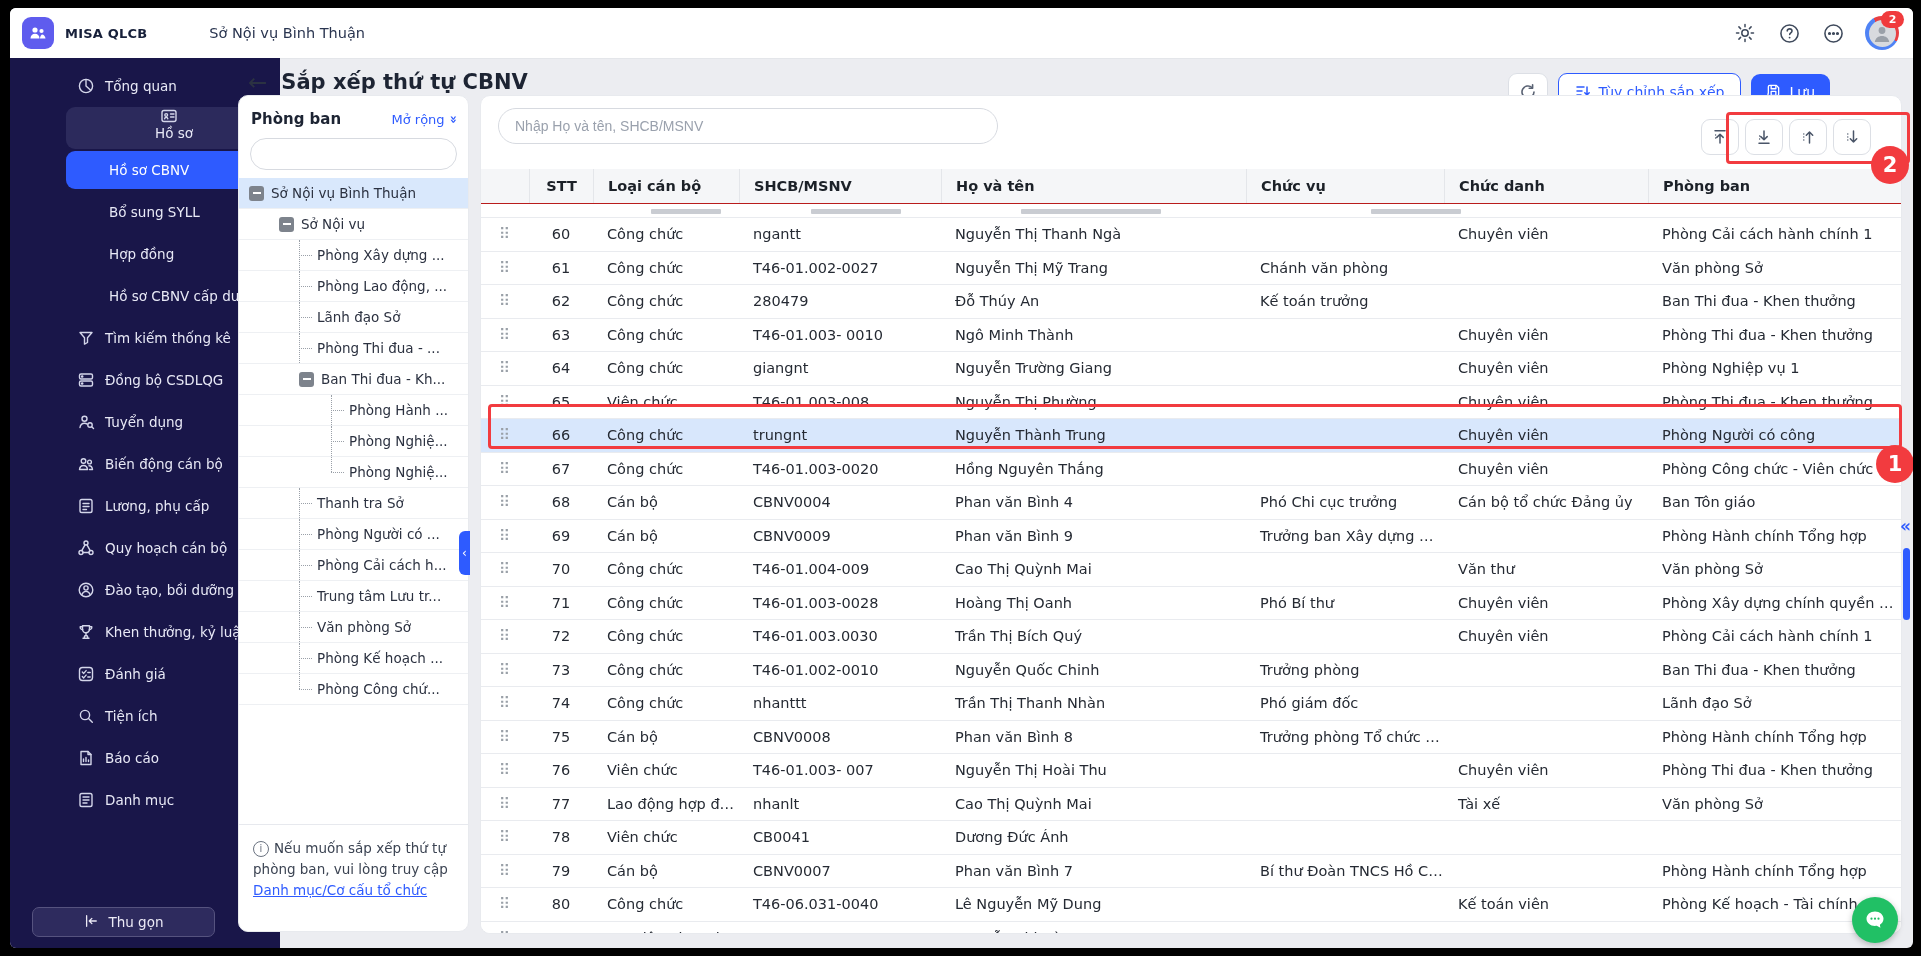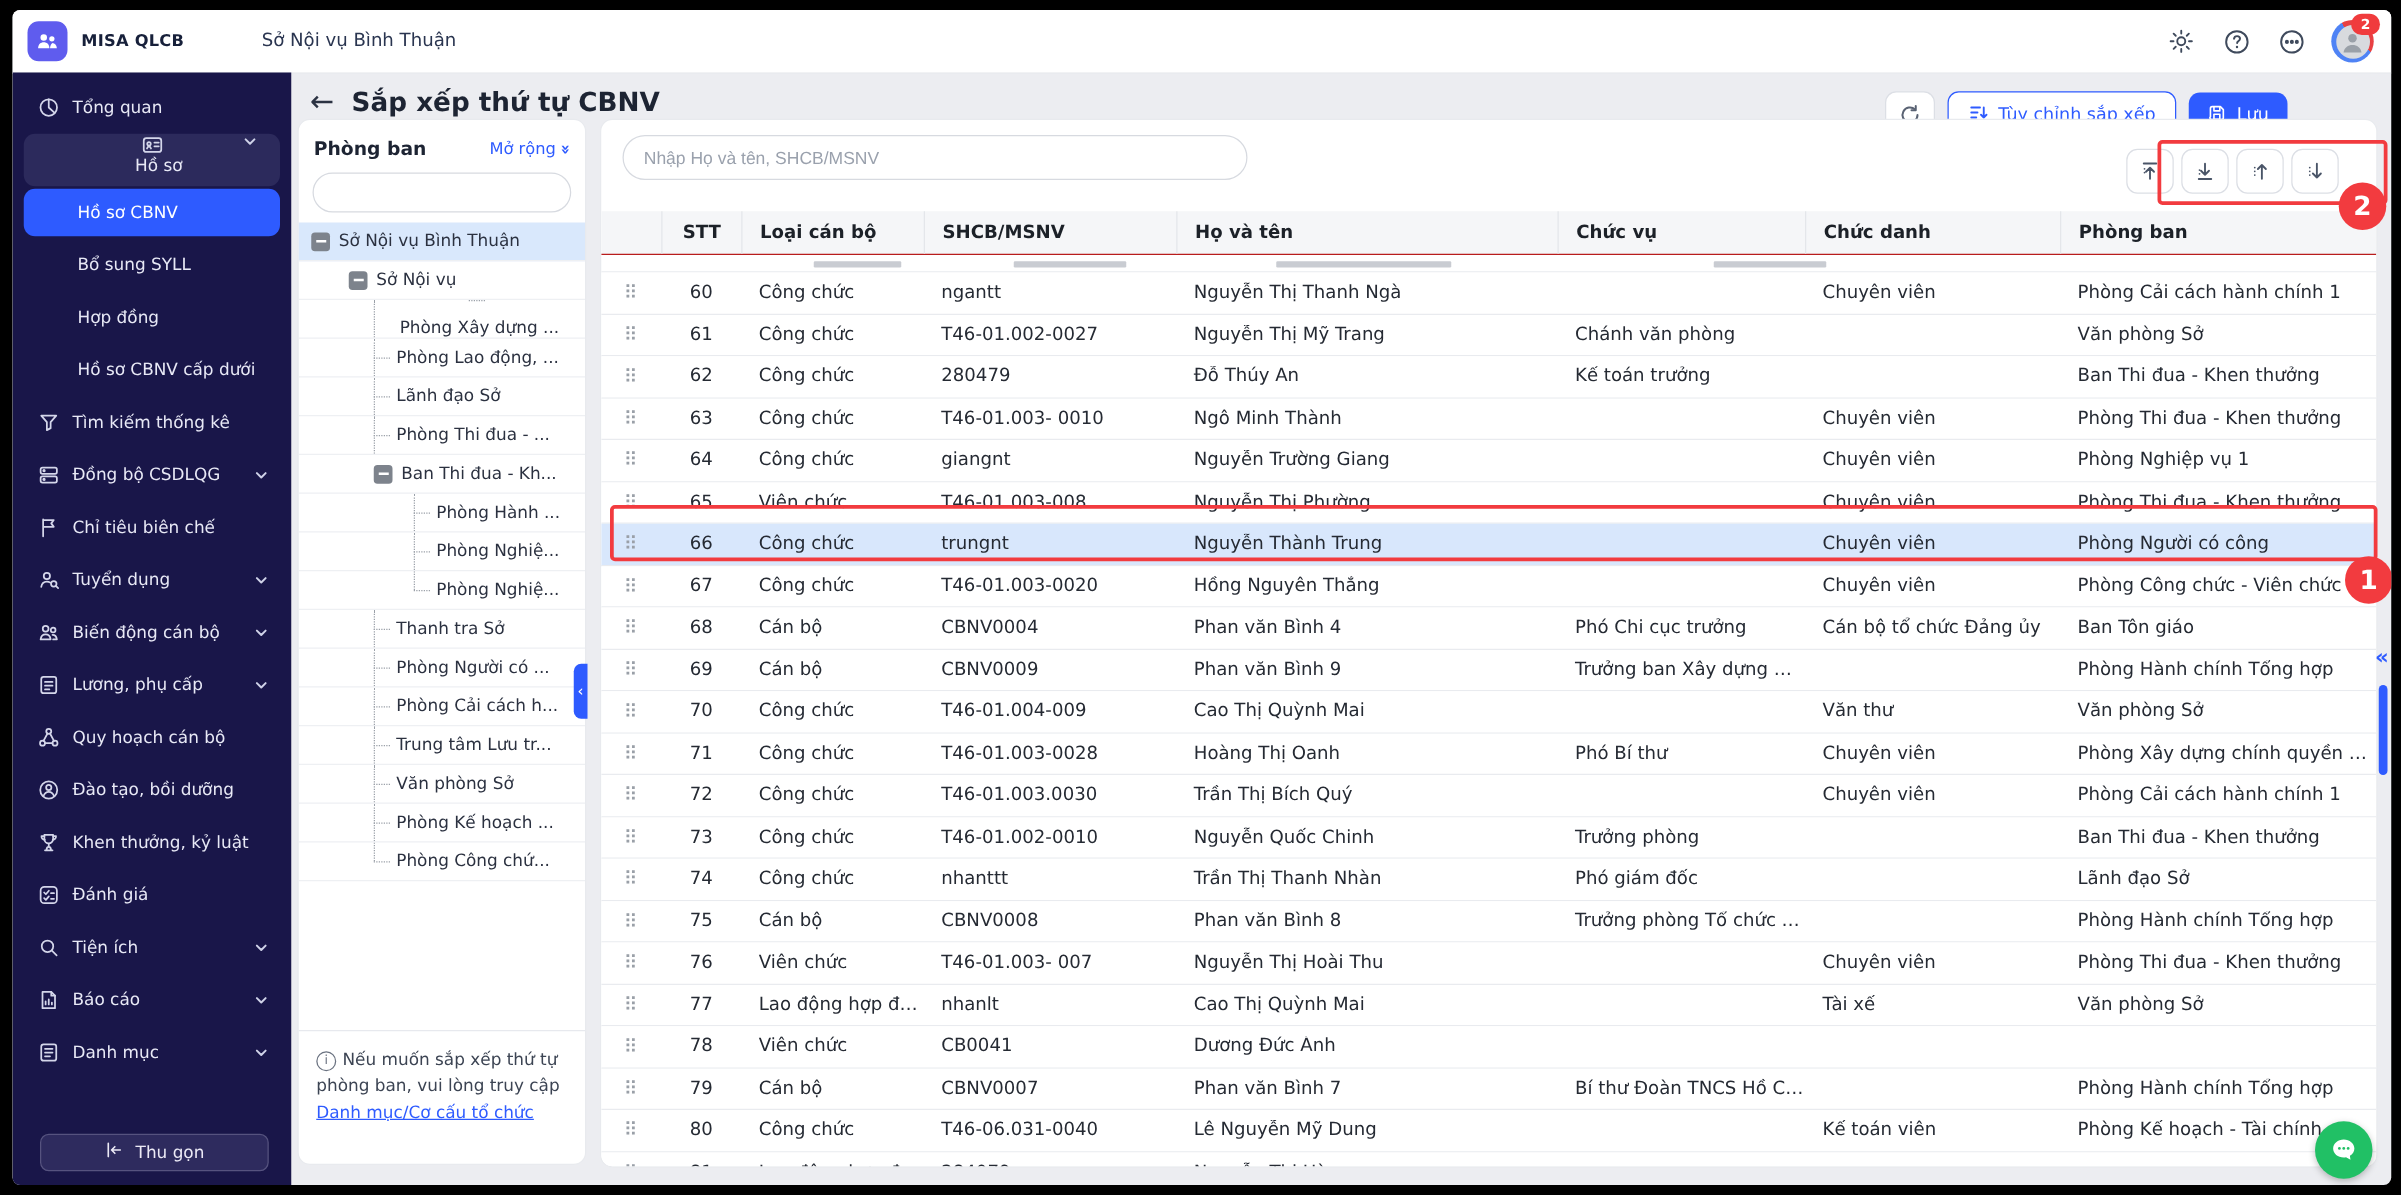--- a/index.html
+++ b/index.html
@@ -21,21 +21,21 @@
   .avatar-wrap{position:relative;width:34px;height:34px;}
   .avatar-ring{width:34px;height:34px;border-radius:50%;
      background:conic-gradient(from -30deg,#e84043 0 150deg,#4f83f5 150deg 360deg);
      display:flex;align-items:center;justify-content:center;}
   .avatar-in{width:27px;height:27px;border-radius:50%;background:#d8dade;display:flex;align-items:center;justify-content:center;overflow:hidden;}
   .badge{position:absolute;right:-5px;top:-5px;min-width:17px;height:17px;border-radius:9px;
      background:#f03b3d;color:#fff;font-size:11px;font-weight:bold;display:flex;
      align-items:center;justify-content:center;padding:0 3px;}
 
   
-  .sidebar{position:absolute;left:0;top:50px;width:223px;height:890px;background:#191649;}
+  .sidebar{position:absolute;left:0;top:50px;width:223px;height:890px;background:#191649;padding-left:47px;}
   .nav{padding-top:7px;}
   .side-item,.side-sub{height:42px;display:flex;align-items:center;color:#e8e9f6;
       font-size:13.5px;cursor:pointer;position:relative;}
   .side-item{padding-left:20px;}
   .side-sub{padding-left:52px;}
   .side-item.boxed{background:#2c2a5c;border-radius:9px;margin:0 9px;height:42px;padding-left:11px;flex-direction:column;}
   .side-sub.active{background:#2e5bff;border-radius:9px;margin:2px 9px;height:38px;padding-left:43px;color:#fff;}
   .sicon{width:18px;height:18px;margin-right:10px;color:#d4d6ea;flex:0 0 18px;}
   .sicon svg{display:block;}
   .slabel{white-space:nowrap;}
@@ -236,28 +236,20 @@
           <span class="slabel">Đồng bộ CSDLQG</span>
           <span class="schev">
             <svg width="12" height="12" viewBox="0 0 12 12">
               <path d="M2.5 4.5L6 8l3.5-3.5" fill="none" stroke="currentColor" stroke-width="1.6"></path>
             </svg>
           </span>
         </div>
         <div class="side-item">
           <span class="sicon">
             <svg width="18" height="18" viewBox="0 0 18 18" fill="none" stroke="#d4d6ea" stroke-width="1.4">
-              <path d="M4.5 16V2.5M4.5 3h8.5l-2 2.7 2 2.8H4.5"></path>
-            </svg>
-          </span>
-          <span class="slabel">Chỉ tiêu biên chế</span>
-        </div>
-        <div class="side-item">
-          <span class="sicon">
-            <svg width="18" height="18" viewBox="0 0 18 18" fill="none" stroke="#d4d6ea" stroke-width="1.4">
               <circle cx="7.5" cy="5.8" r="2.5"></circle>
               <path d="M3 14.5c.4-2.8 2.3-4.3 4.5-4.3 1 0 1.9.3 2.7.9"></path>
               <circle cx="13" cy="12" r="2.2"></circle>
               <path d="M14.7 13.7l1.8 1.8"></path>
             </svg>
           </span>
           <span class="slabel">Tuyển dụng</span>
           <span class="schev">
             <svg width="12" height="12" viewBox="0 0 12 12">
               <path d="M2.5 4.5L6 8l3.5-3.5" fill="none" stroke="currentColor" stroke-width="1.6"></path>
@@ -435,21 +427,21 @@
             <i></i>
           </span>
           <span>Sở Nội vụ Bình Thuận</span>
         </div>
         <div class="trow" style="padding-left: 40px;">
           <span class="minusbox">
             <i></i>
           </span>
           <span>Sở Nội vụ</span>
         </div>
-        <div class="trow" style="padding-left: 60px; flex-direction: column;">
+        <div class="trow" style="padding-left: 60px;">
           <span class="vline" style="left: 60px;"></span>
           <span class="stub"></span>
           <span>Phòng Xây dựng ...</span>
         </div>
         <div class="trow" style="padding-left: 60px;">
           <span class="vline" style="left: 60px;"></span>
           <span class="stub"></span>
           <span>Phòng Lao động, ...</span>
         </div>
         <div class="trow" style="padding-left: 60px;">

